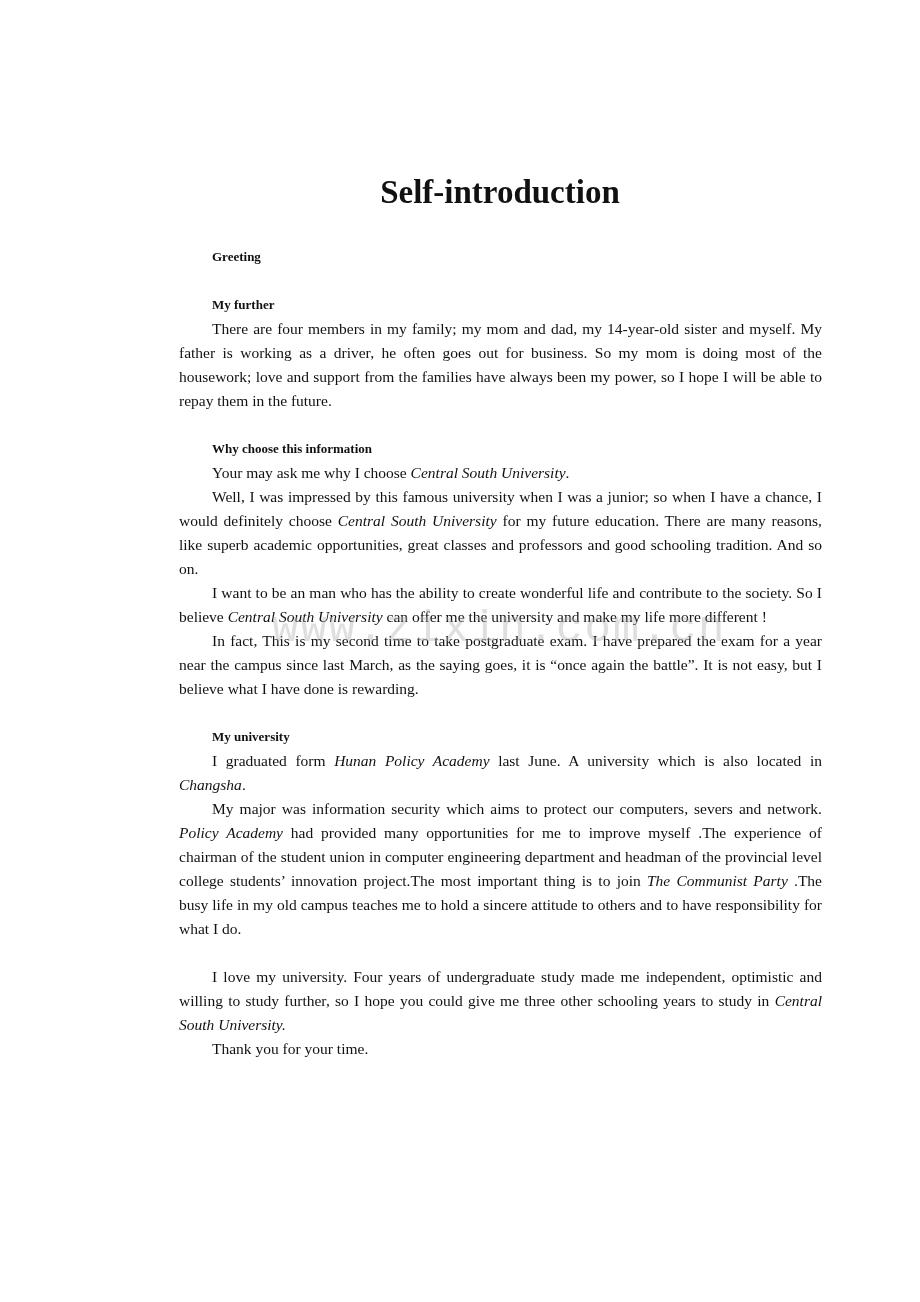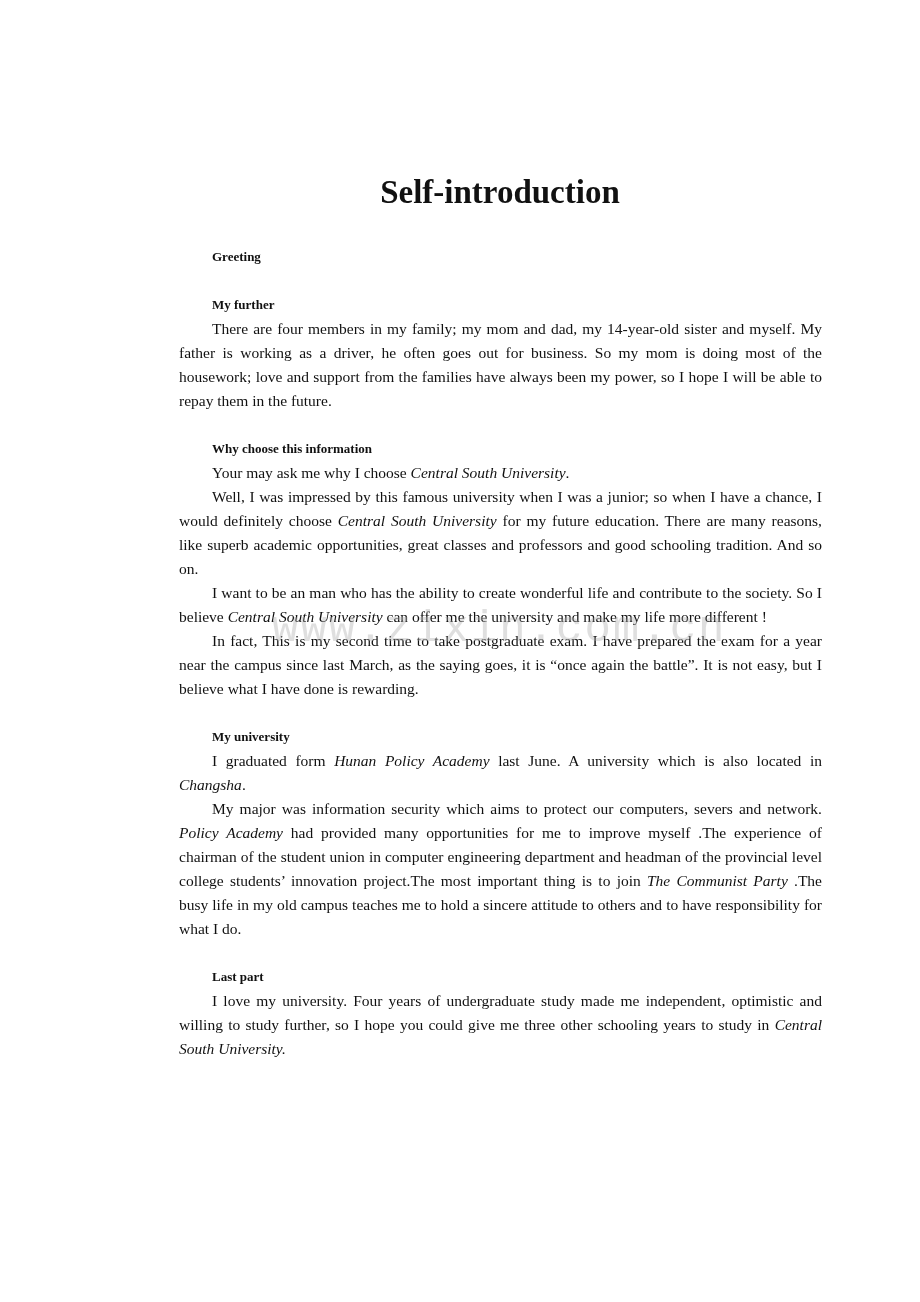--- a/index.html
+++ b/index.html
@@ -36,18 +36,18 @@
         <p class="para"><span>Well, I was impressed by this famous university when I was a junior; so when I have a chance, I would definitely choose </span><i>Central South University</i><span> for my future education. There are many reasons, like superb academic opportunities, great classes and professors and good schooling tradition. And so on.</span></p>
         <p class="para"><span>I want to be an man who has the ability to create wonderful life and contribute to the society. So I believe </span><i>Central South University</i><span> can offer me the university and make my life more different !</span></p>
         <p class="para"><span>In fact, This is my second time to take postgraduate exam. I have prepared the exam for a year near the campus since last March, as the saying goes, it is “once again the battle”. It is not easy, but I believe what I have done is rewarding.</span></p>
       </div>
       <div class="section">
         <div class="heading">My university</div>
         <p class="para"><span>I graduated form </span><i>Hunan Policy Academy</i><span> last June. A university which is also located in </span><i>Changsha</i><span>.</span></p>
         <p class="para"><span>My major was information security which aims to protect our computers, severs and network. </span><i>Policy Academy</i><span> had provided many opportunities for me to improve myself .The experience of chairman of the student union in computer engineering department and headman of the provincial level college students’ innovation project.The most important thing is to join </span><i>The Communist Party</i><span> .The busy life in my old campus teaches me to hold a sincere attitude to others and to have responsibility for what I do.</span></p>
       </div>
       <div class="section">
-        <div class="heading">Last part</div>
         <p class="para"><span>I love my university. Four years of undergraduate study made me independent, optimistic and willing to study further, so I hope you could give me three other schooling years to study in </span><i>Central South University.</i></p>
+        <p class="para"><span>Thank you for your time.</span></p>
       </div>
     </div>
   <div class="watermark">www.zixin.com.cn</div>
 </div>
 
 </body></html>

